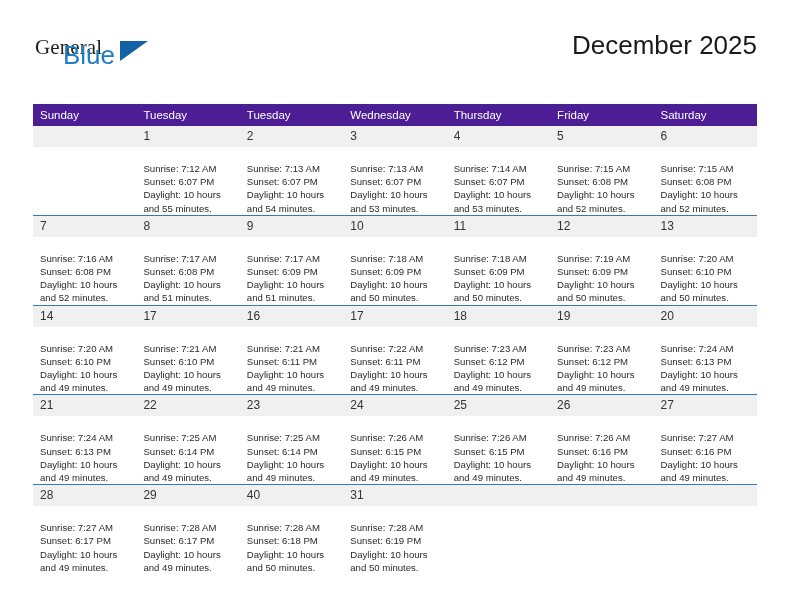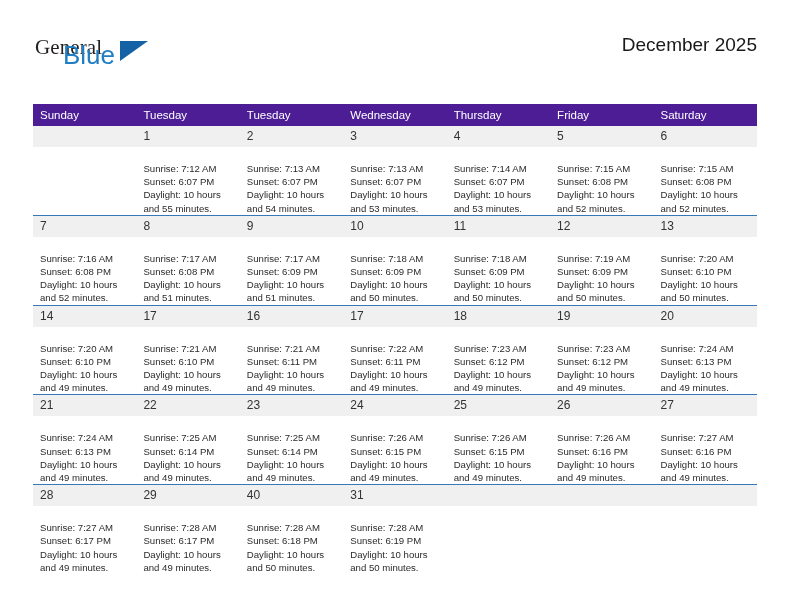--- a/index.html
+++ b/index.html
@@ -64,21 +64,21 @@
     border-bottom: 20px solid transparent;
   }
 
   .title-block {
     position: absolute;
     right: 35px;
     top: 28px;
     text-align: right;
   }
   .cal-title {
-    font-size: 19px;
+    font-size: 26px;
     font-weight: normal;
     color: #1a1a1a;
     line-height: 34px;
     white-space: nowrap;
   }
   .cal-subtitle {
     font-size: 14px;
     color: #1a1a1a;
     line-height: 20px;
     margin-top: 4px;

